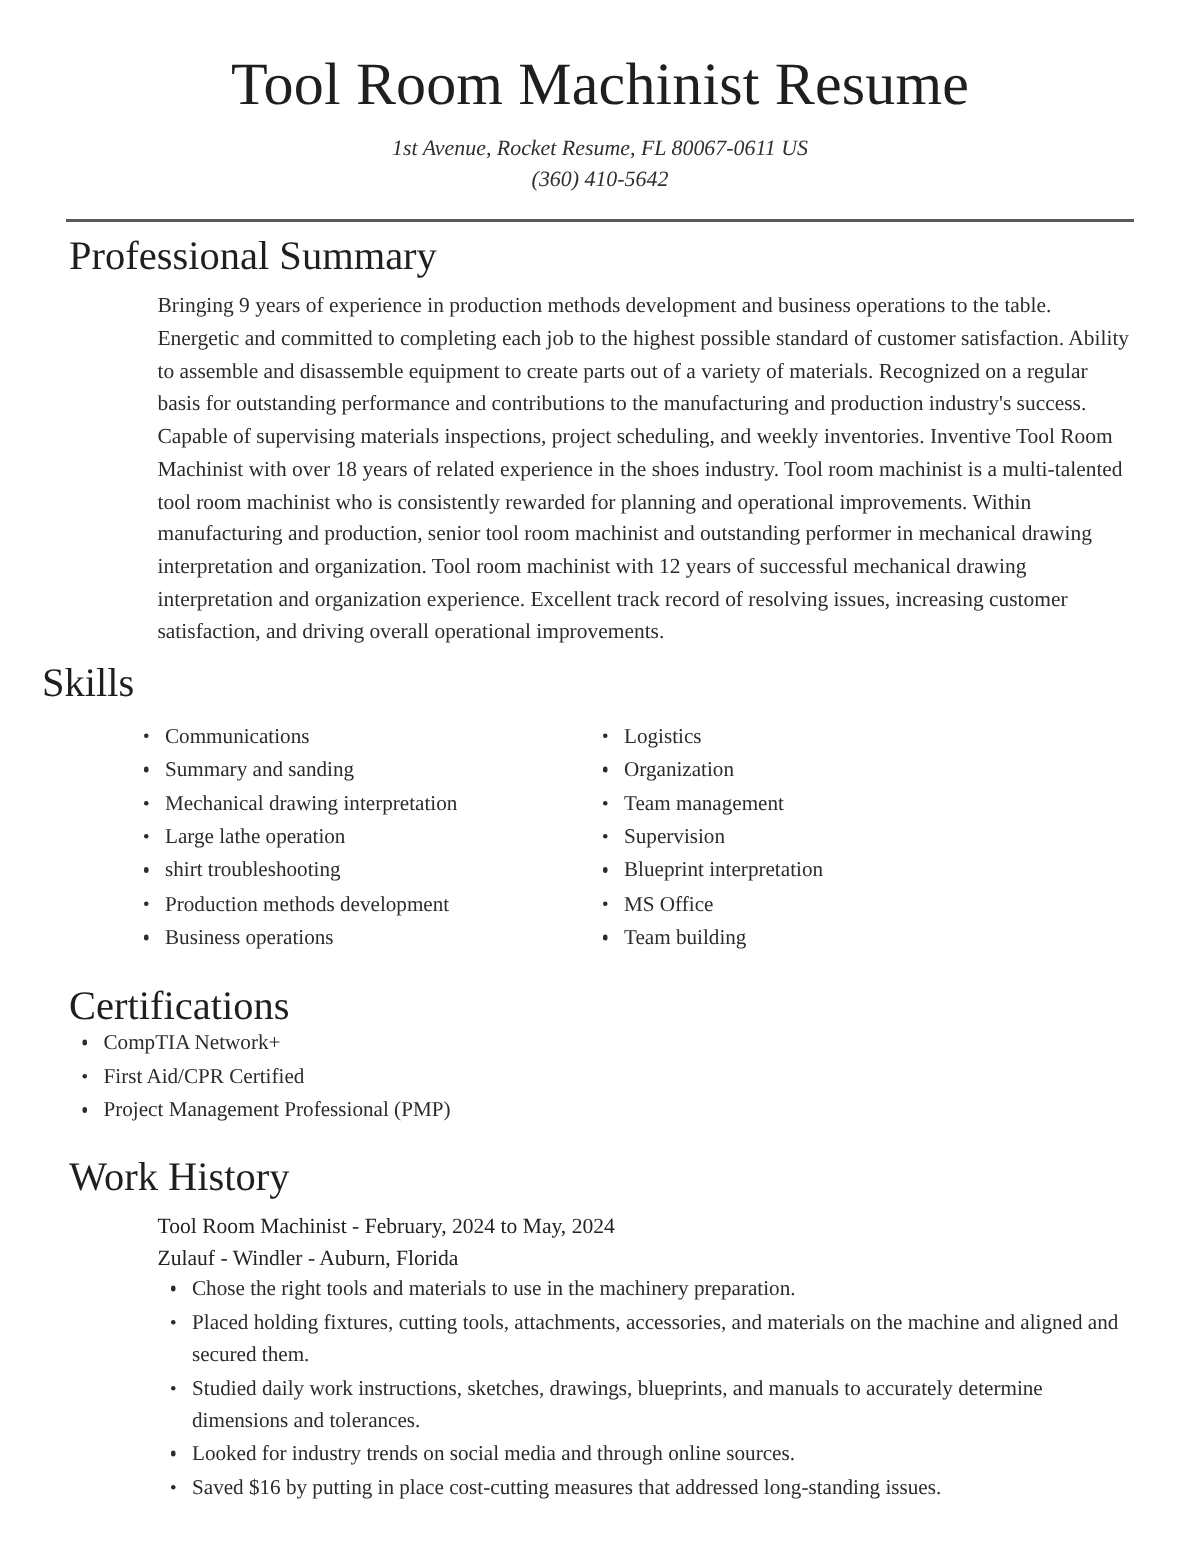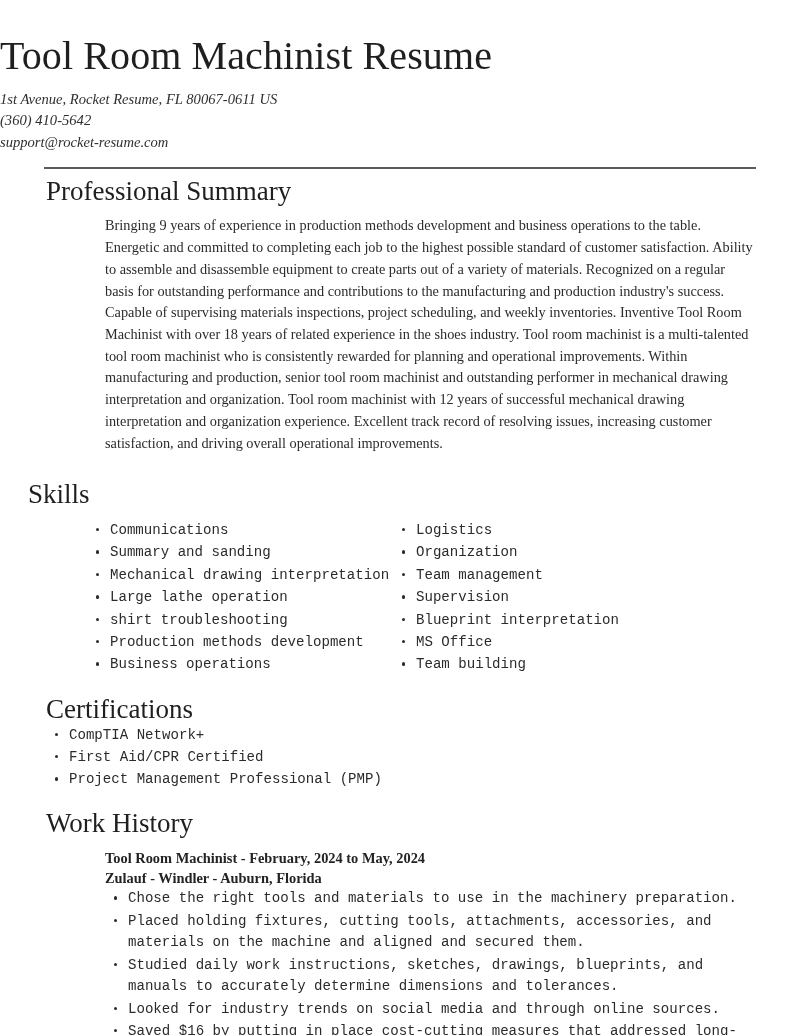--- a/index.html
+++ b/index.html
@@ -20,20 +20,21 @@
     width: 800px;
     height: 1035px;
     position: relative;
     box-sizing: border-box;
     padding: 0;
   }
 
   
   .doc-header {
     padding-top: 34px;
+    text-align: center;
   }
   .doc-title {
     font-size: 40px;
     font-weight: 400;
     line-height: 1.08;
     letter-spacing: 0.1px;
     color: #1f1f1f;
     margin: 0 0 12px 0;
   }
   .contact-line {
@@ -57,40 +58,39 @@
     padding-right: 44px;
   }
   .section-heading {
     font-size: 27px;
     font-weight: 400;
     line-height: 1.1;
     color: #1f1f1f;
     margin: 0;
   }
   .sec-summary { margin-top: 8px; }
-  .sec-skills { margin-top: 26px; padding-left: 28px; }
+  .sec-skills { margin-top: 8px; padding-left: 28px; }
   .sec-certs { margin-top: 18px; }
   .sec-work { margin-top: 18px; }
 
   
   .summary-body {
     margin: 9px 0 0 59px;
     font-size: 14.3px;
     line-height: 1.52;
     color: #2b2b2b;
     text-align: left;
     max-width: 651px;
   }
 
   
   ul.bullets {
     margin: 0;
     padding: 0;
     list-style: none;
-    font-family: Liberation Mono, monospace;
   }
   ul.bullets > li {
     position: relative;
     padding-left: 23px;
     font-size: 14.1px;
     line-height: 1.52;
     color: #2b2b2b;
     margin: 0 0 1px 0;
   }
   ul.bullets > li::before {
@@ -121,38 +121,37 @@
     margin: 9px 0 0 59px;
     width: 640px;
   }
 
   
   .jobs { margin: 9px 0 0 59px; width: 651px; }
   .job { margin-bottom: 2px; }
   .job-title,
   .job-company {
     font-size: 14.4px;
-    font-weight: 700;
+    font-weight: 400;
     line-height: 1.42;
     color: #232323;
     margin: 0;
   }
   .job-bullets { margin-top: 9px; }
   .job-bullets > li { margin-bottom: 1.5px; }
 </style>
 </head>
 <body>
 
 <div class="page">
 
   <div class="doc-header">
     <h1 class="doc-title">Tool Room Machinist Resume</h1>
     <p class="contact-line">1st Avenue, Rocket Resume, FL 80067-0611 US</p>
     <p class="contact-line">(360) 410-5642</p>
-    <p class="contact-line">support@rocket-resume.com</p>
     <hr class="header-rule">
   </div>
 
   <div class="section sec-summary">
     <h2 class="section-heading">Professional Summary</h2>
     <p class="summary-body">Bringing 9 years of experience in production methods development and business operations to the table. Energetic and committed to completing each job to the highest possible standard of customer satisfaction. Ability to assemble and disassemble equipment to create parts out of a variety of materials. Recognized on a regular basis for outstanding performance and contributions to the manufacturing and production industry's success. Capable of supervising materials inspections, project scheduling, and weekly inventories. Inventive Tool Room Machinist with over 18 years of related experience in the shoes industry. Tool room machinist is a multi-talented tool room machinist who is consistently rewarded for planning and operational improvements. Within manufacturing and production, senior tool room machinist and outstanding performer in mechanical drawing interpretation and organization. Tool room machinist with 12 years of successful mechanical drawing interpretation and organization experience. Excellent track record of resolving issues, increasing customer satisfaction, and driving overall operational improvements.</p>
   </div>
 
   <div class="section sec-skills">
     <h2 class="section-heading">Skills</h2>

